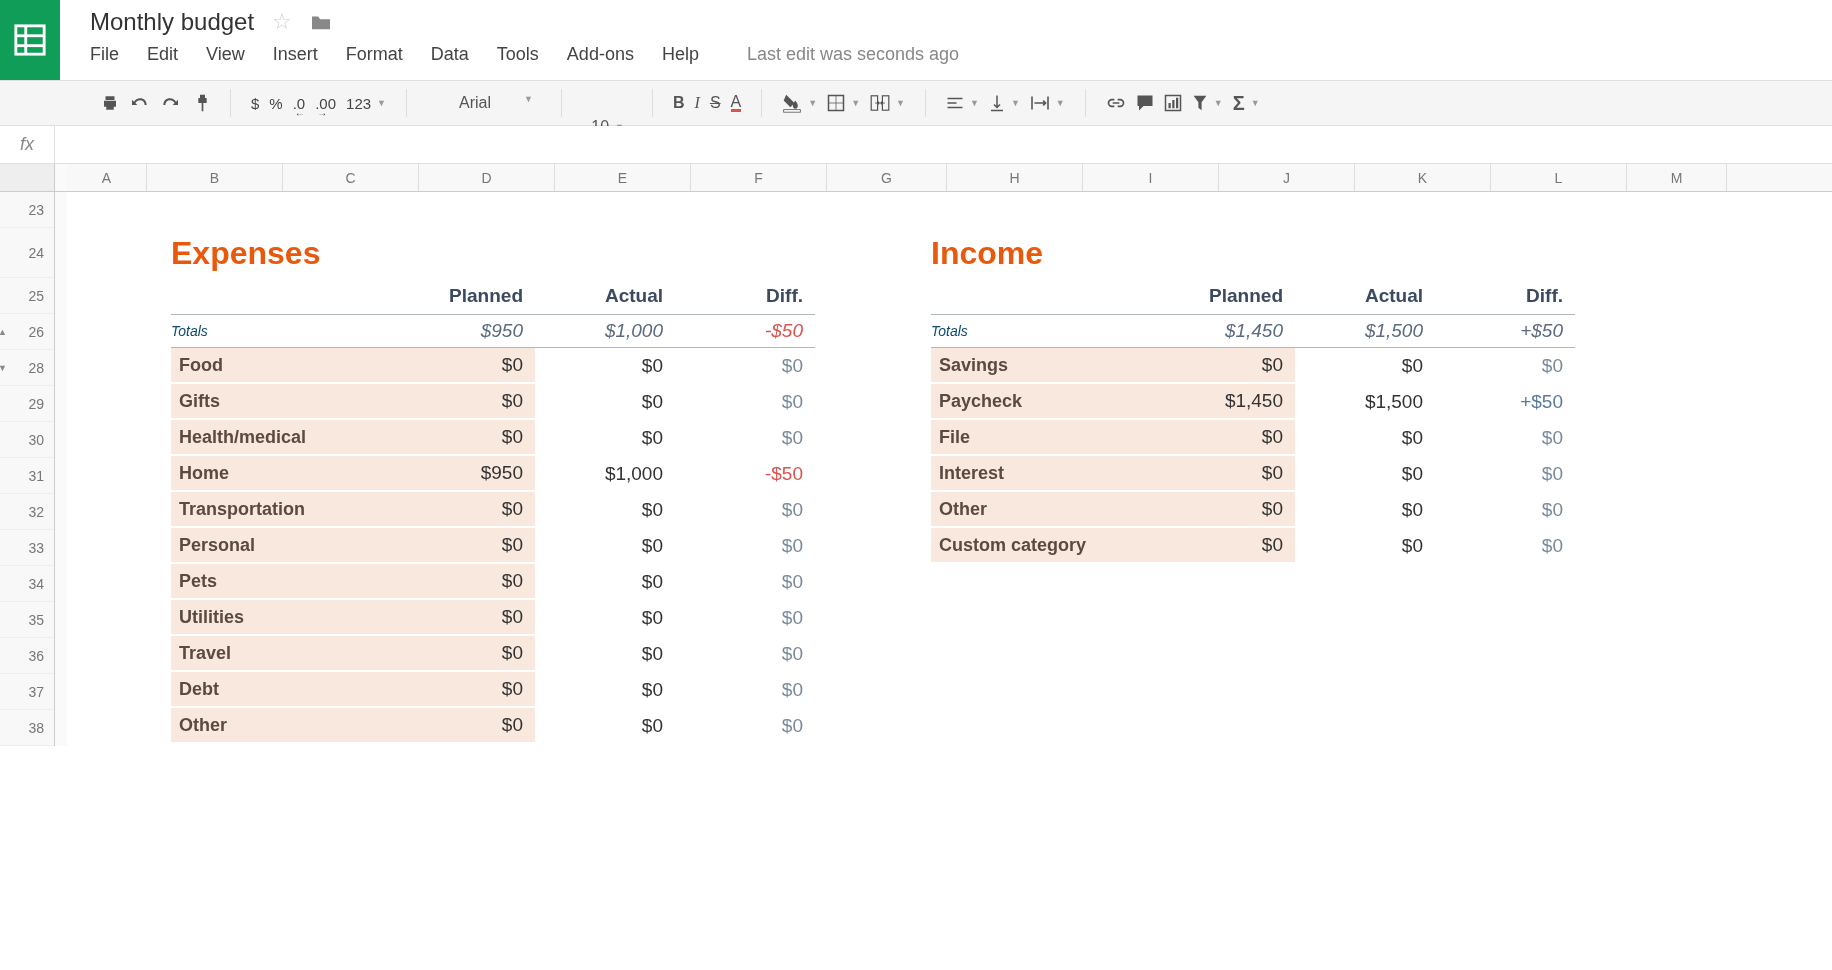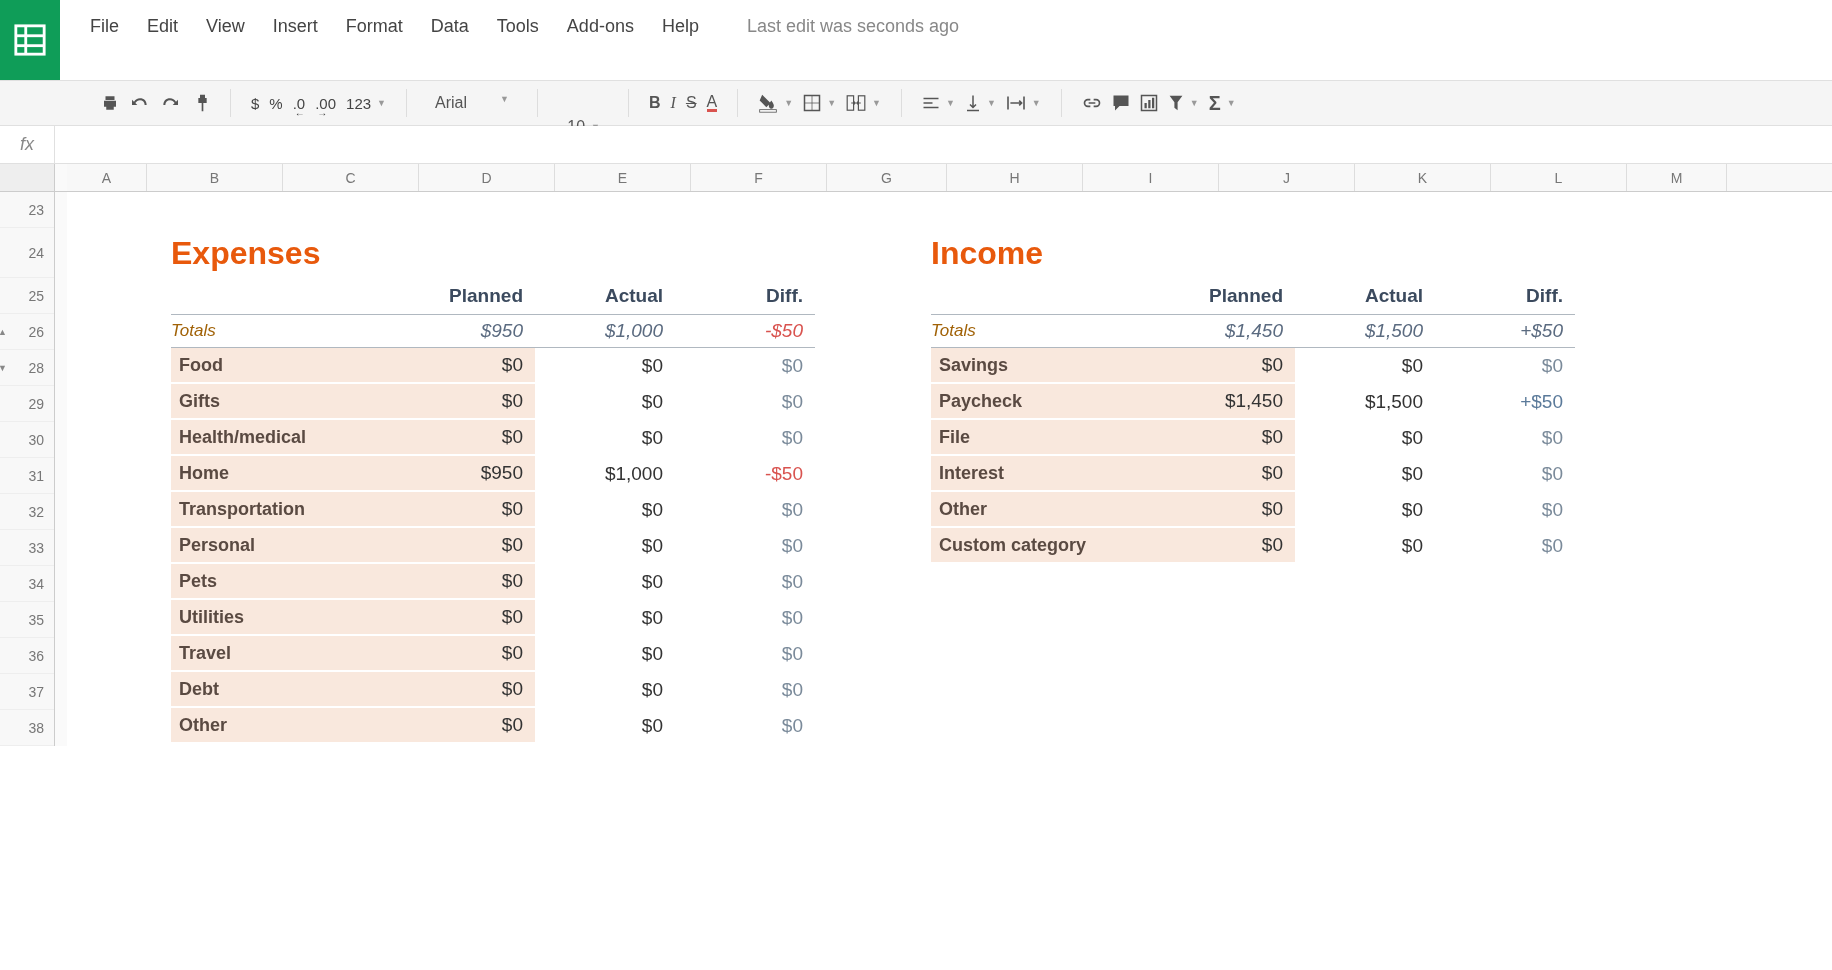--- a/index.html
+++ b/index.html
@@ -18,21 +18,21 @@
     .menubar { display: flex; gap: 28px; padding: 8px 0 10px 0; }
     .menubar-item { font-size: 18px; color: #444; cursor: pointer; }
     .last-edit { color: #888; margin-left: 20px; }
     
     .toolbar { background: #f5f5f5; border-top: 1px solid #e0e0e0; border-bottom: 1px solid #e0e0e0; height: 46px; display: flex; align-items: center; padding: 0 90px 0 90px; gap: 6px; }
     .toolbar-group { display: flex; align-items: center; gap: 10px; padding: 0 10px; }
     .toolbar-sep { width: 1px; height: 28px; background: #ddd; margin: 0 4px; }
     .toolbar-btn { color: #555; cursor: pointer; display: flex; align-items: center; font-size: 16px; }
     .toolbar-text { font-size: 15px; color: #444; }
     .dropdown-caret { font-size: 9px; color: #999; margin-left: 6px; }
-    .font-select { width: 90px; display: flex; justify-content: space-between; align-items: flex-start; padding: 0 8px; }
+    .font-select { width: 90px; display: flex; justify-content: space-between; align-items: flex-start; padding: 0 8px; margin-left: 24px; }
     .size-select { width: 50px; display: flex; justify-content: flex-end; align-items: center; padding: 0 8px; margin-top: 47px; }
     
     .formula-bar { height: 38px; display: flex; align-items: flex-end; border-bottom: 1px solid #e0e0e0; }
     .fx-label { width: 55px; text-align: center; font-style: italic; color: #888; font-size: 18px; border-right: 1px solid #e0e0e0; height: 100%; display: flex; align-items: center; justify-content: center; }
     .formula-input { flex: 1; height: 100%; border: none; outline: none; padding: 0 12px; font-size: 15px; }
     
     .col-headers { display: flex; height: 28px; background: #f8f8f8; border-bottom: 1px solid #ccc; }
     .corner-cell { width: 55px; background: #eee; border-right: 1px solid #ccc; }
     .row-gutter { width: 12px; background: #fafafa; }
     .col-header { border-right: 1px solid #ddd; display: flex; align-items: center; justify-content: center; color: #777; font-size: 14px; }
@@ -47,21 +47,21 @@
     
     .grid-area { flex: 1; position: relative; }
     
     .content-overlay { position: relative; padding-left: 92px; padding-top: 0; }
     .blank-row { height: 36px; }
     
     .section-titles { display: flex; height: 50px; align-items: flex-end; padding-bottom: 6px; }
     .section-title { font-size: 32px; font-weight: bold; color: #e8590c; }
     
     .table-header-row { display: flex; height: 36px; align-items: center; }
-    .label-col { width: 224px; font-style: italic; color: #a16207; font-size: 17px; }
+    .label-col { width: 224px; font-style: italic; color: #0c4a6e; font-size: 14px; }
     .num-col { width: 140px; text-align: right; padding-right: 12px; font-size: 19px; font-weight: bold; color: #3b4a5e; }
     
     .totals-row { display: flex; height: 34px; align-items: center; border-bottom: 1px solid #b0b8c0; border-top: 1px solid #b0b8c0; }
     .totals-row .label-col { font-weight: normal; }
     .totals-row .num-col { font-weight: normal; font-style: italic; color: #5b6b80; }
     .totals-row .diff-neg { color: #d9534f; }
     .totals-row .diff-pos { color: #5b6b80; }
     
     .data-rows { }
     .data-row { display: flex; height: 36px; align-items: center; }
@@ -85,20 +85,29 @@
 <div class="header-row">
   <div class="logo-box">
     <svg viewBox="0 0 24 24">
         <rect x="2" y="2" width="20" height="20" fill="none" stroke="#fff" stroke-width="2"></rect>
         <line x1="2" y1="9" x2="22" y2="9" stroke="#fff" stroke-width="2"></line>
         <line x1="2" y1="16" x2="22" y2="16" stroke="#fff" stroke-width="2"></line>
         <line x1="9" y1="2" x2="9" y2="22" stroke="#fff" stroke-width="2"></line>
       </svg>
   </div>
   <div class="title-area">
+    <div class="title-line">
+      <span class="doc-title">Monthly budget</span>
+      <span class="star-icon">☆</span>
+      <span class="folder-icon">
+        <svg width="22" height="18" viewBox="0 0 24 20">
+            <path d="M2 4 h7 l2 3 h11 v11 h-20 z" fill="#888"></path>
+          </svg>
+      </span>
+    </div>
     <div class="menubar">
       <span class="menubar-item">File</span>
       <span class="menubar-item">Edit</span>
       <span class="menubar-item">View</span>
       <span class="menubar-item">Insert</span>
       <span class="menubar-item">Format</span>
       <span class="menubar-item">Data</span>
       <span class="menubar-item">Tools</span>
       <span class="menubar-item">Add-ons</span>
       <span class="menubar-item">Help</span>

